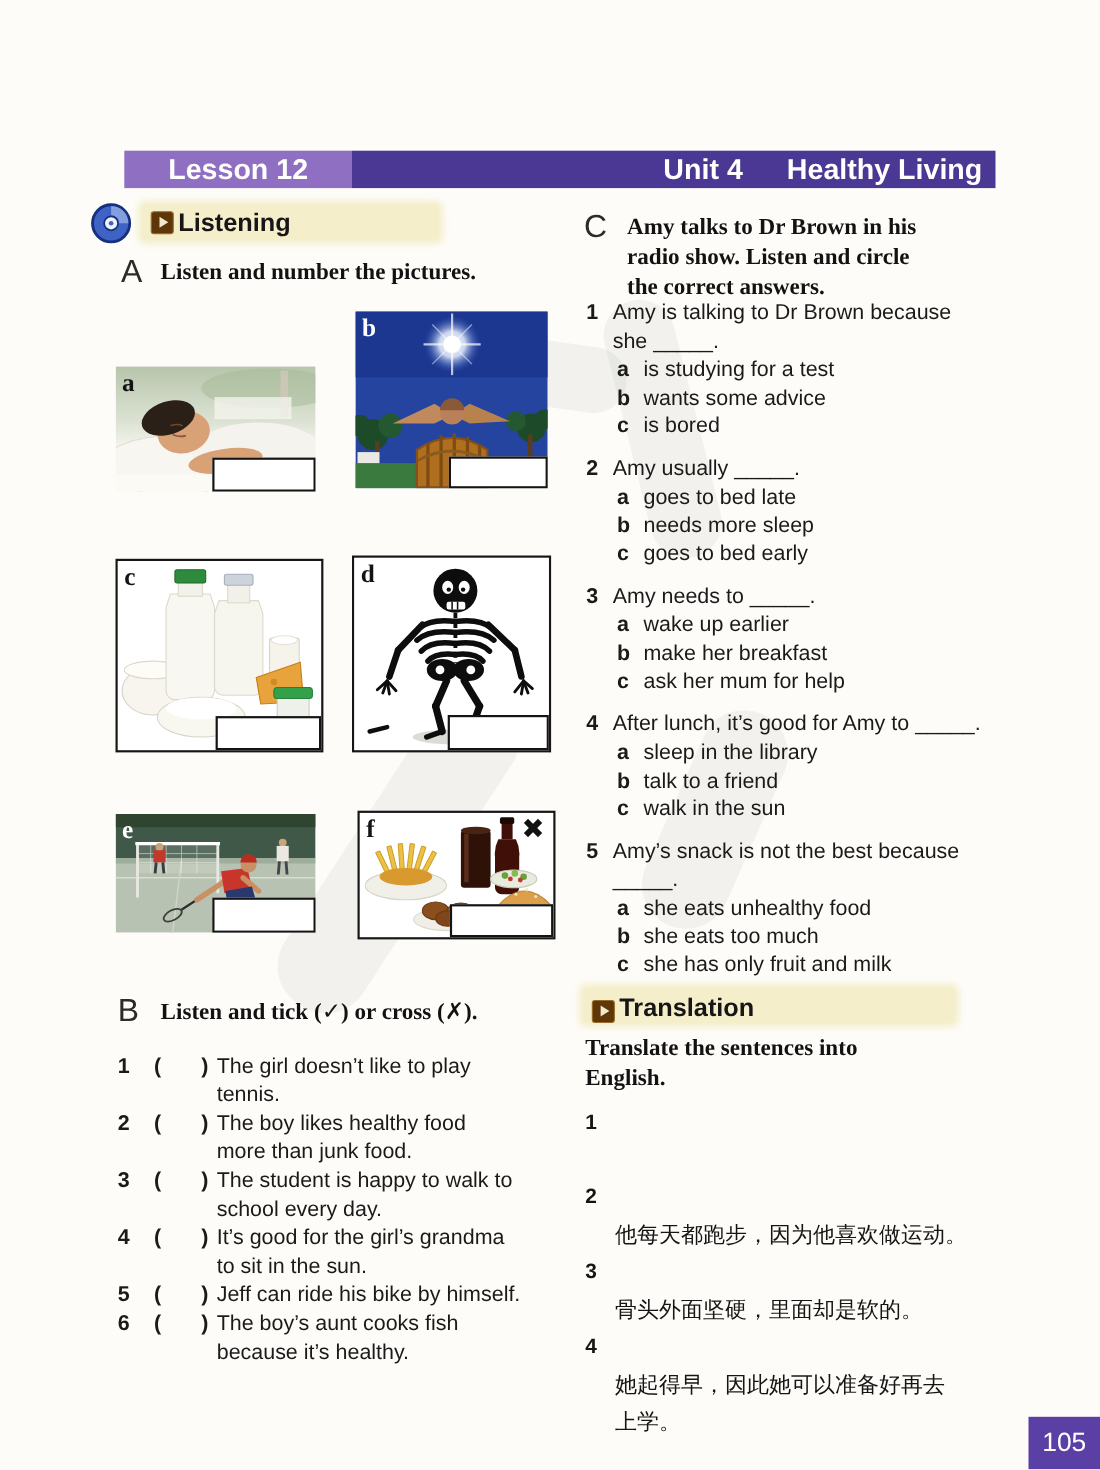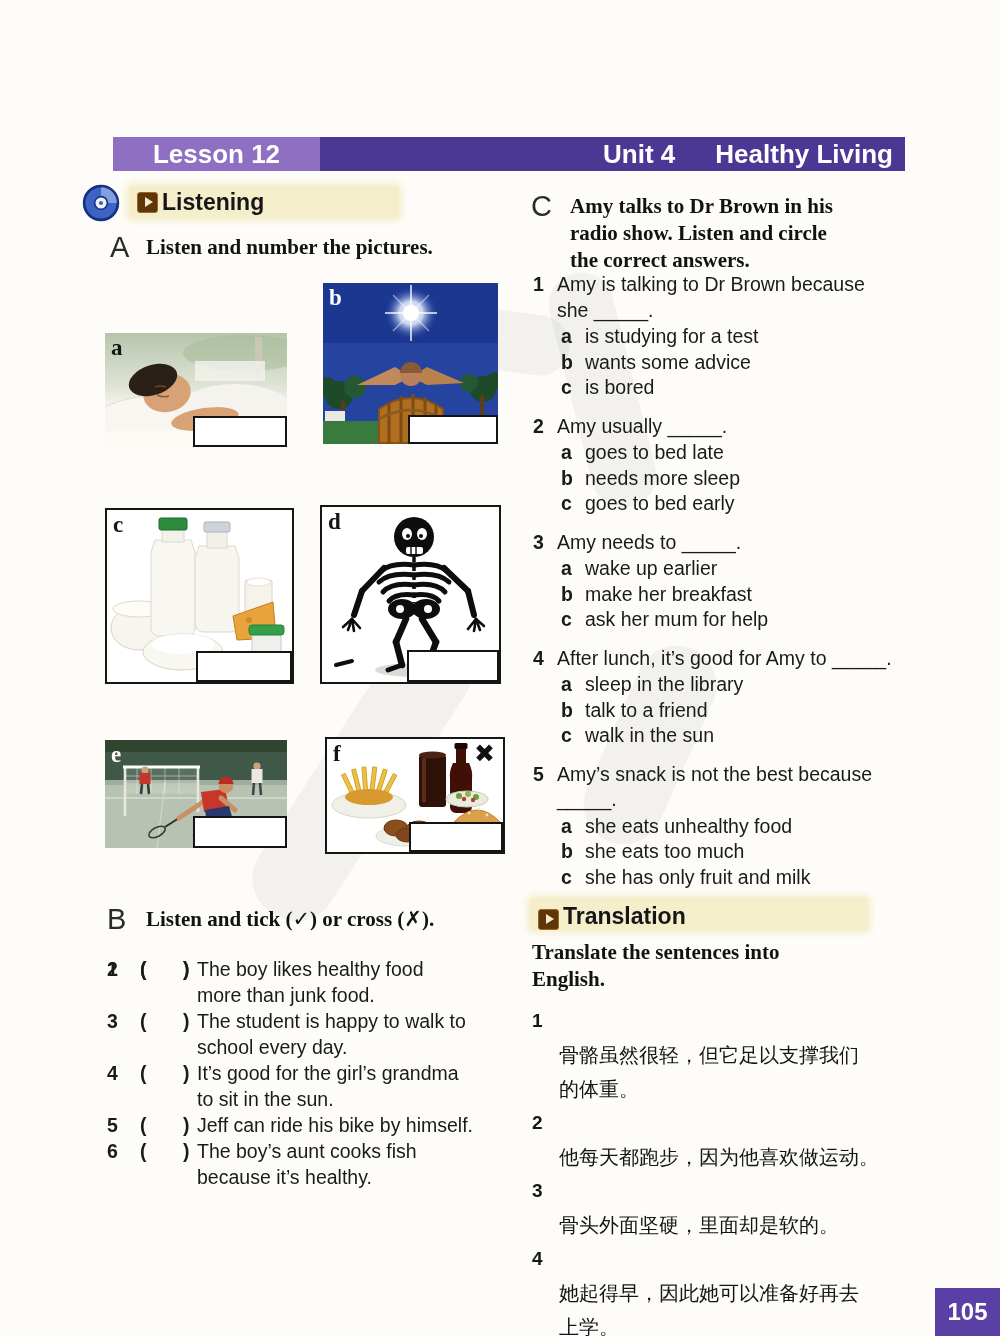--- a/index.html
+++ b/index.html
@@ -59,21 +59,21 @@
 
   
   .t-instr{left:532px;top:939px;width:352px;}
   .t-list{left:532px;top:1004px;width:400px;}
   .t-item{position:relative;padding-left:27px;font-family:"Liberation Serif","DejaVu Serif",serif;
         font-size:20px;line-height:34px;white-space:pre-line;color:#151515;}
   .t-num{position:absolute;left:0;top:0;font-family:"Liberation Sans",sans-serif;
         font-weight:700;font-size:19px;}
 
   .page-num{left:935px;top:1288px;width:65px;height:48px;background:#5a3fa5;color:#fff;
-        display:flex;align-items:center;justify-content:center;font-size:24px;font-weight:700;}
+        display:flex;align-items:center;justify-content:center;font-size:24px;font-weight:400;}
 </style>
 </head>
 <body>
 
 <div class="page">
 
   <div class="wm abs" style="left:320px;top:610px;width:85px;height:330px;transform:rotate(33deg);"></div>
   <div class="wm abs" style="left:570px;top:270px;width:65px;height:240px;transform:rotate(-14deg);"></div>
   <div class="wm abs" style="left:430px;top:310px;width:140px;height:60px;transform:rotate(8deg);"></div>
   <div class="wm abs" style="left:610px;top:640px;width:80px;height:210px;transform:rotate(24deg);"></div>
@@ -358,20 +358,22 @@
   </div>
 
   <span class="abs big-letter" style="left:107px;top:903px;">B</span>
   <span class="abs serif-bold" style="left:146px;top:906px;width:370px;">Listen and tick (✓) or cross (✗).</span>
 
   <div class="abs b-list">
     <div class="b-item">
       <span class="b-num">1</span>
       <span class="b-po">(</span>
       <span class="b-pc">)</span>
+      <span class="b-text">The girl doesn’t like to play
+tennis.</span>
     </div>
     <div class="b-item">
       <span class="b-num">2</span>
       <span class="b-po">(</span>
       <span class="b-pc">)</span>
       <span class="b-text">The boy likes healthy food
 more than junk food.</span>
     </div>
     <div class="b-item">
       <span class="b-num">3</span>
@@ -449,22 +451,21 @@
 
   <div class="band" style="left:530px;top:898px;width:330px;align-items:flex-end;">
     <span class="play-icon"></span>
     <span class="band-label">Translation</span>
   </div>
   <span class="abs serif-bold t-instr">Translate the sentences into
 English.</span>
 
   <div class="abs t-list">
     <div class="t-item">
-      <span class="t-num">1</span><span>骨骼虽然很轻，但它足以支撑我们
-的体重。</span>
+      <span class="t-num">1</span>
     </div>
     <div class="t-item">
       <span class="t-num">2</span><span>他每天都跑步，因为他喜欢做运动。</span>
     </div>
     <div class="t-item">
       <span class="t-num">3</span><span>骨头外面坚硬，里面却是软的。</span>
     </div>
     <div class="t-item">
       <span class="t-num">4</span><span>她起得早，因此她可以准备好再去
 上学。</span>

